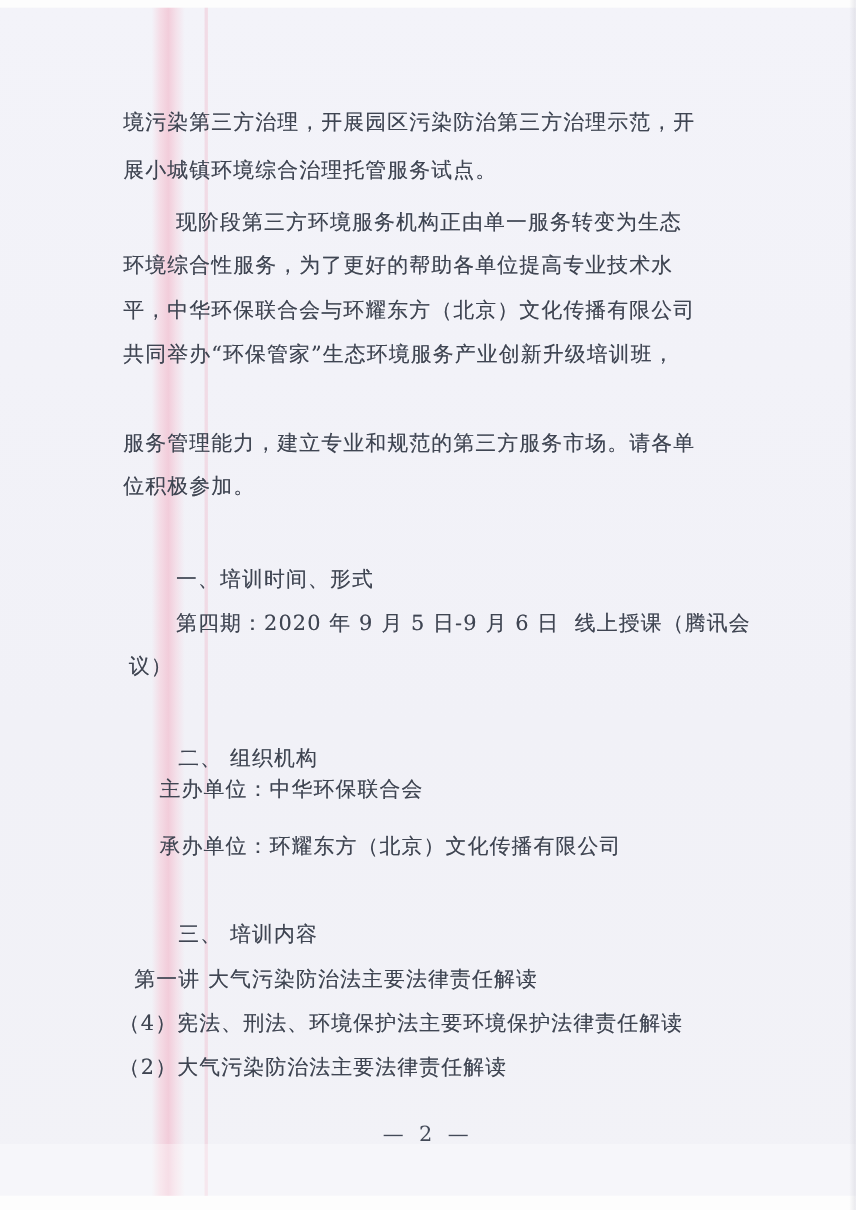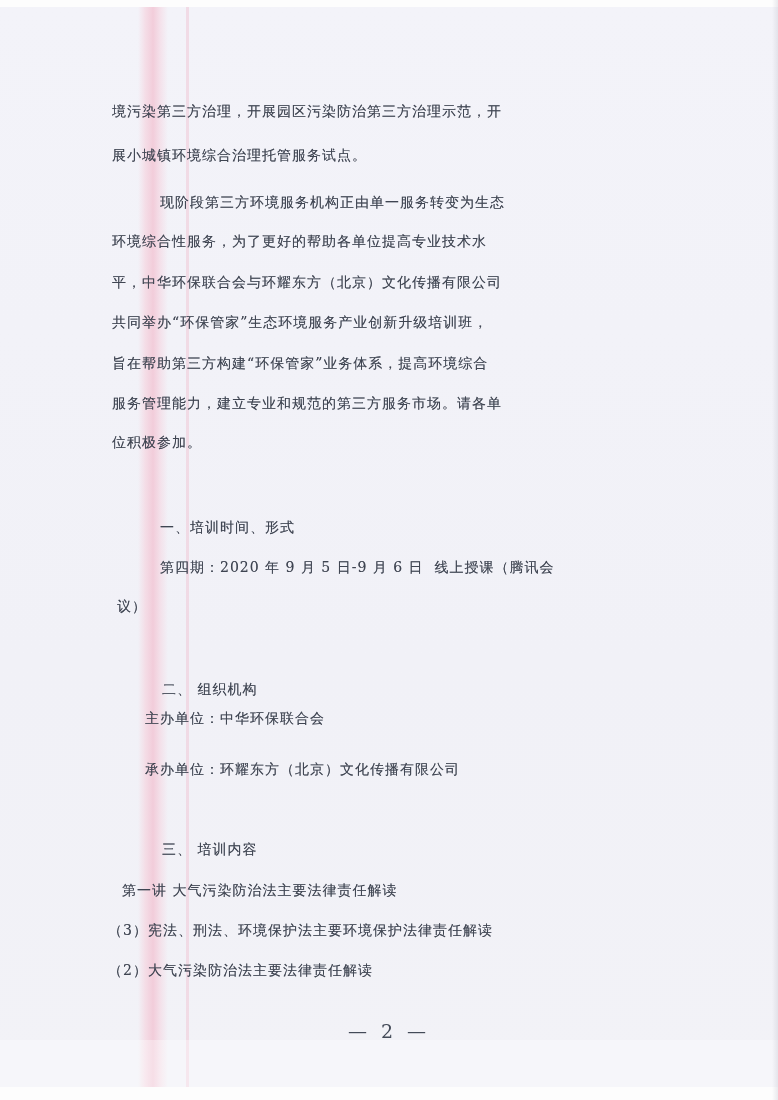--- a/index.html
+++ b/index.html
@@ -49,21 +49,21 @@
     background: rgba(240,190,206,0.45);
   }
   
   .light-band {
     position: absolute; left: 0; top: 1040px;
     width: 100%; height: 47px;
     background: rgba(255,255,255,0.35);
   }
   .txt {
     position: absolute;
-    font-size: 14px;
+    font-size: 19px;
     line-height: 28px;
     letter-spacing: 1px;
     color: #3f4552;
     text-shadow: 0 0 0.5px rgba(63,69,82,0.55);
     white-space: pre;
   }
   .pagenum {
     position: absolute;
     left: 0; top: 1020px;
     width: 100%;
@@ -83,31 +83,30 @@
   <div class="edge-top"></div>
   <div class="edge-bottom"></div>
   <div class="edge-right"></div>
 
   <div class="txt" style="top:97px;  left:112px;">境污染第三方治理，开展园区污染防治第三方治理示范，开</div>
   <div class="txt" style="top:141px; left:112px;">展小城镇环境综合治理托管服务试点。</div>
   <div class="txt" style="top:188px; left:160px;">现阶段第三方环境服务机构正由单一服务转变为生态</div>
   <div class="txt" style="top:227px; left:112px;">环境综合性服务，为了更好的帮助各单位提高专业技术水</div>
   <div class="txt" style="top:268px; left:112px;">平，中华环保联合会与环耀东方（北京）文化传播有限公司</div>
   <div class="txt" style="top:308px; left:112px;">共同举办“环保管家”生态环境服务产业创新升级培训班，</div>
-  <div class="txt" style="top:349px; left:112px;">旨在帮助第三方构建“环保管家”业务体系，提高环境综合</div>
   <div class="txt" style="top:389px; left:112px;">服务管理能力，建立专业和规范的第三方服务市场。请各单</div>
   <div class="txt" style="top:428px; left:112px;">位积极参加。</div>
 
   <div class="txt" style="top:513px; left:160px;">一、培训时间、形式</div>
   <div class="txt" style="top:553px; left:160px;">第四期：2020 年 9 月 5 日-9 月 6 日  线上授课（腾讯会</div>
   <div class="txt" style="top:592px; left:117px;">议）</div>
 
   <div class="txt" style="top:675px; left:162px;">二、 组织机构</div>
   <div class="txt" style="top:704px; left:145px;">主办单位：中华环保联合会</div>
   <div class="txt" style="top:755px; left:145px;text-align:center;">承办单位：环耀东方（北京）文化传播有限公司</div>
 
   <div class="txt" style="top:835px; left:162px;">三、 培训内容</div>
   <div class="txt" style="top:876px; left:122px;">第一讲 大气污染防治法主要法律责任解读</div>
-  <div class="txt" style="top:916px; left:108px;">（3）宪法、刑法、环境保护法主要环境保护法律责任解读</div>
+  <div class="txt" style="top:916px; left:108px;">（4）宪法、刑法、环境保护法主要环境保护法律责任解读</div>
   <div class="txt" style="top:956px; left:108px;text-align:center;">（2）大气污染防治法主要法律责任解读</div>
 
   <div class="pagenum">— 2 —</div>
 </div>
 
 </body></html>

